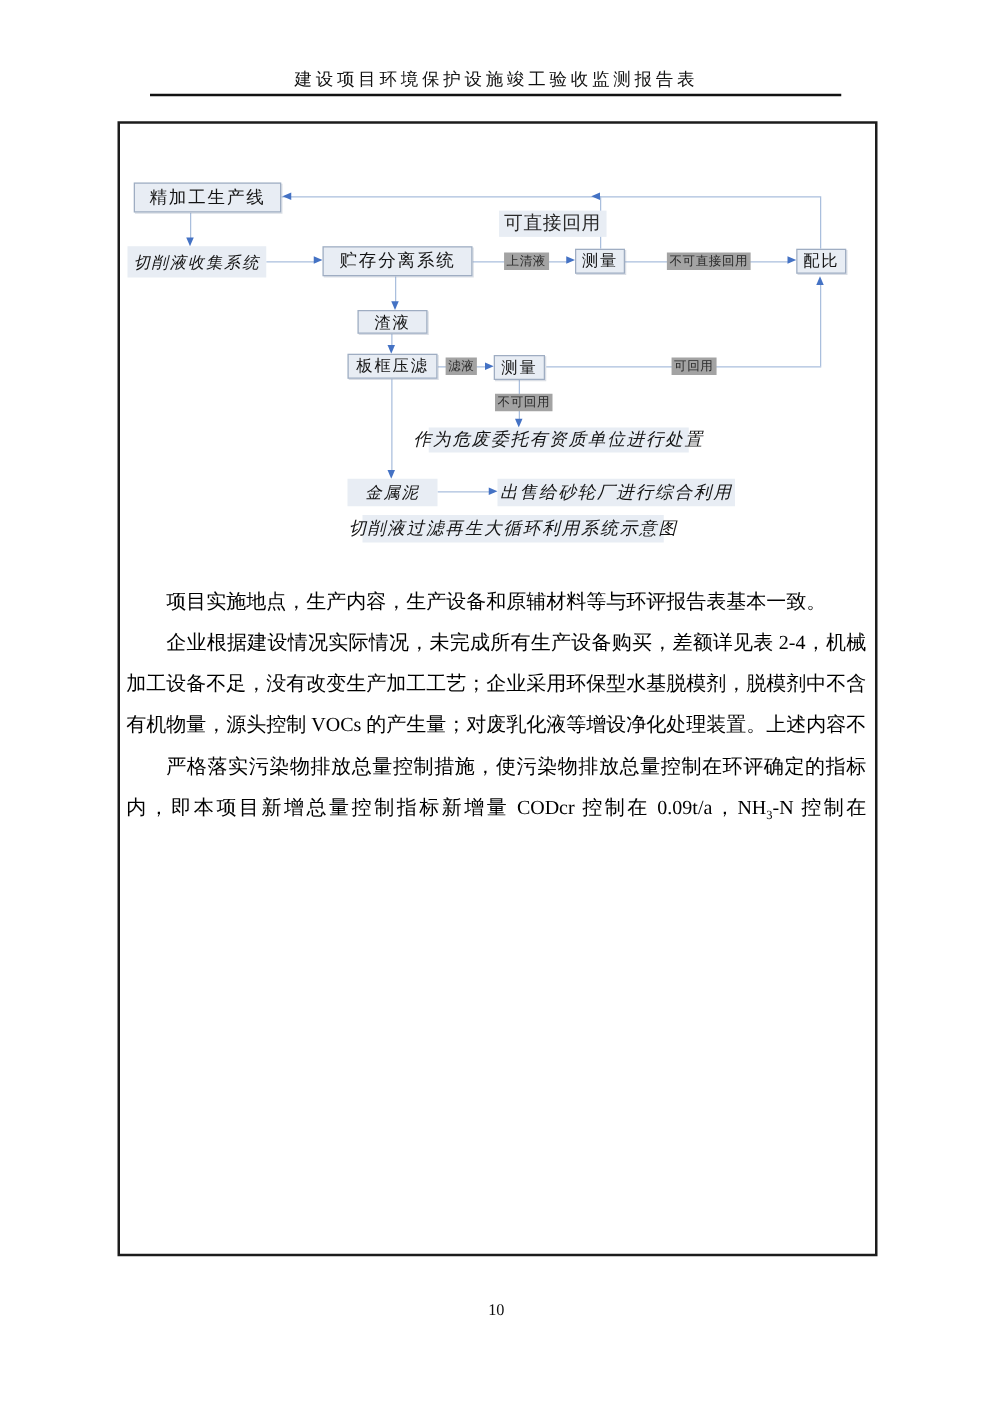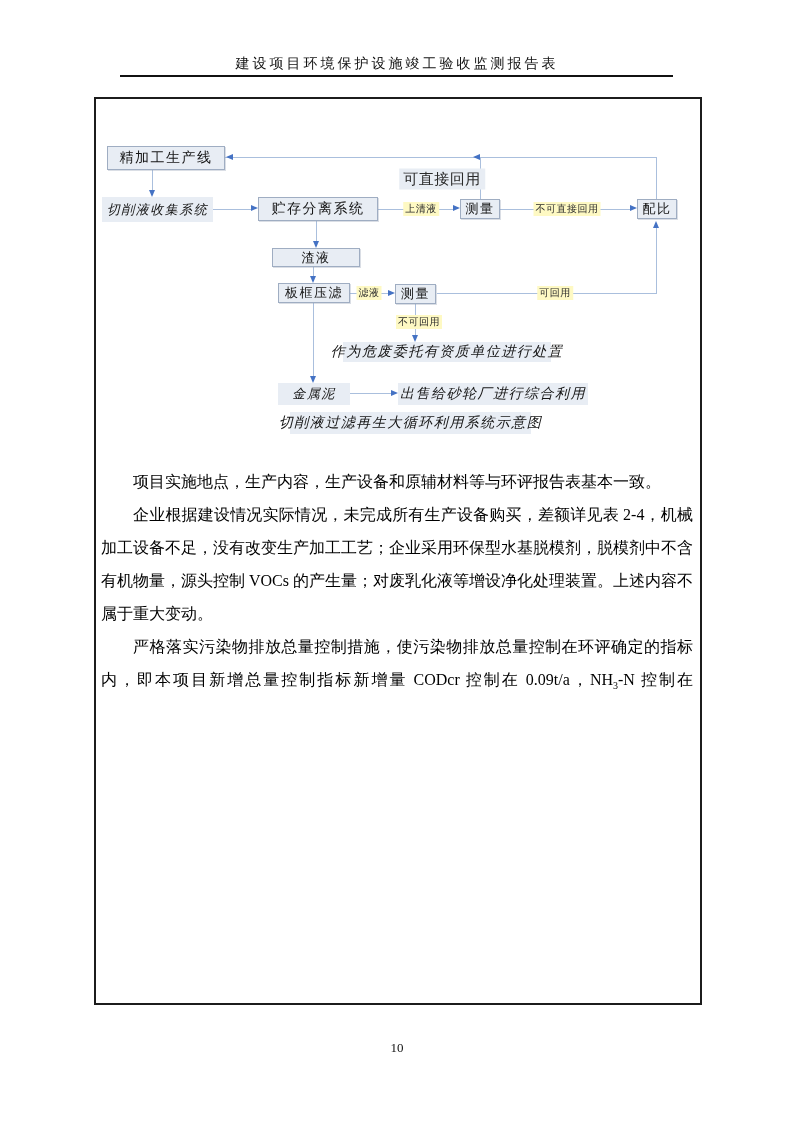--- a/index.html
+++ b/index.html
@@ -31,21 +31,21 @@
   }
   .fc-box{
     background:var(--box-fill);border:1px solid var(--box-border);
     font-size:13px;letter-spacing:1.5px;color:#141414;
     box-shadow:1px 1px 0 rgba(150,160,180,.35);
   }
   .fc-fill{
     background:var(--box-fill);font-size:13px;letter-spacing:1.5px;color:#141414;font-style:italic;
   }
   .fc-lbl{
-    font-size:10px;color:#2a2a2a;letter-spacing:.5px;background:#fef9c3;
+    font-size:10px;color:#2a2a2a;letter-spacing:.5px;background:#a3a3a3;
     padding:0 2px;transform:translate(-50%,-50%);
   }
   .fc-lbl.filled{background:var(--box-fill);padding:1px 4px;}
   .fc-line{position:absolute;background:var(--line);}
   .arr{position:absolute;width:0;height:0;}
   .arr-right{border-top:3.5px solid transparent;border-bottom:3.5px solid transparent;border-left:7px solid var(--arrow);}
   .arr-left {border-top:3.5px solid transparent;border-bottom:3.5px solid transparent;border-right:7px solid var(--arrow);}
   .arr-down {border-left:3.5px solid transparent;border-right:3.5px solid transparent;border-top:7px solid var(--arrow);}
   .arr-up   {border-left:3.5px solid transparent;border-right:3.5px solid transparent;border-bottom:7px solid var(--arrow);}
   
@@ -97,21 +97,21 @@
   <div class="arr arr-up" style="left:653px;top:221px"></div>
   <div class="arr arr-down" style="left:412px;top:335px"></div>
   <div class="arr arr-down" style="left:310px;top:376px"></div>
   <div class="arr arr-right" style="left:391px;top:390px"></div>
 
   <div class="fc-box" style="left:107px;top:146px;width:118px;height:24px;font-size:14px">精加工生产线</div>
   <div class="fc-fill" style="left:102px;top:197px;width:111px;height:25px">切削液收集系统</div>
   <div class="fc-box" style="left:258px;top:197px;width:120px;height:24px;font-size:14px">贮存分离系统</div>
   <div class="fc-box" style="left:460px;top:199px;width:40px;height:20px">测量</div>
   <div class="fc-box" style="left:637px;top:199px;width:40px;height:20px">配比</div>
-  <div class="fc-box" style="left:272px;top:248px;width:88px;height:19px">渣液</div>
+  <div class="fc-box" style="left:286px;top:248px;width:56px;height:19px">渣液</div>
   <div class="fc-box" style="left:278px;top:283px;width:72px;height:20px">板框压滤</div>
   <div class="fc-box" style="left:395px;top:284px;width:41px;height:20px">测量</div>
   <div class="fc-fill" style="left:343px;top:342px;width:208px;height:20px;font-size:14px">作为危废委托有资质单位进行处置</div>
   <div class="fc-fill" style="left:278px;top:383px;width:72px;height:22px">金属泥</div>
   <div class="fc-fill" style="left:398px;top:383px;width:190px;height:22px;font-size:14px">出售给砂轮厂进行综合利用</div>
 
   <div class="fc-lbl filled" style="left:442px;top:179px;font-size:15px">可直接回用</div>
   <div class="fc-lbl" style="left:421px;top:209px">上清液</div>
   <div class="fc-lbl" style="left:567px;top:209px">不可直接回用</div>
   <div class="fc-lbl" style="left:369px;top:293px">滤液</div>
@@ -119,18 +119,17 @@
   <div class="fc-lbl" style="left:419px;top:322px">不可回用</div>
 
   <div class="fc-fill" style="left:290px;top:412px;width:241px;height:22px;font-size:14px">切削液过滤再生大循环利用系统示意图</div>
 </div>
 
 <div class="text-flow">
   <div class="row ind">项目实施地点，生产内容，生产设备和原辅材料等与环评报告表基本一致。</div>
   <div class="row ind full">企业根据建设情况实际情况，未完成所有生产设备购买，差额详见表 2-4，机械</div>
   <div class="row full">加工设备不足，没有改变生产加工工艺；企业采用环保型水基脱模剂，脱模剂中不含</div>
   <div class="row full">有机物量，源头控制 VOCs 的产生量；对废乳化液等增设净化处理装置。上述内容不</div>
-  <div class="row">属于重大变动。</div>
   <div class="row ind full">严格落实污染物排放总量控制措施，使污染物排放总量控制在环评确定的指标</div>
   <div class="row full"><span>内，即本项目新增总量控制指标新增量 CODcr 控制在 0.09t/a，NH</span><sub>3</sub><span>-N 控制在 0.009t/a。</span></div>
 </div>
 
 <div class="page-number">10</div>
 
 </body></html>

